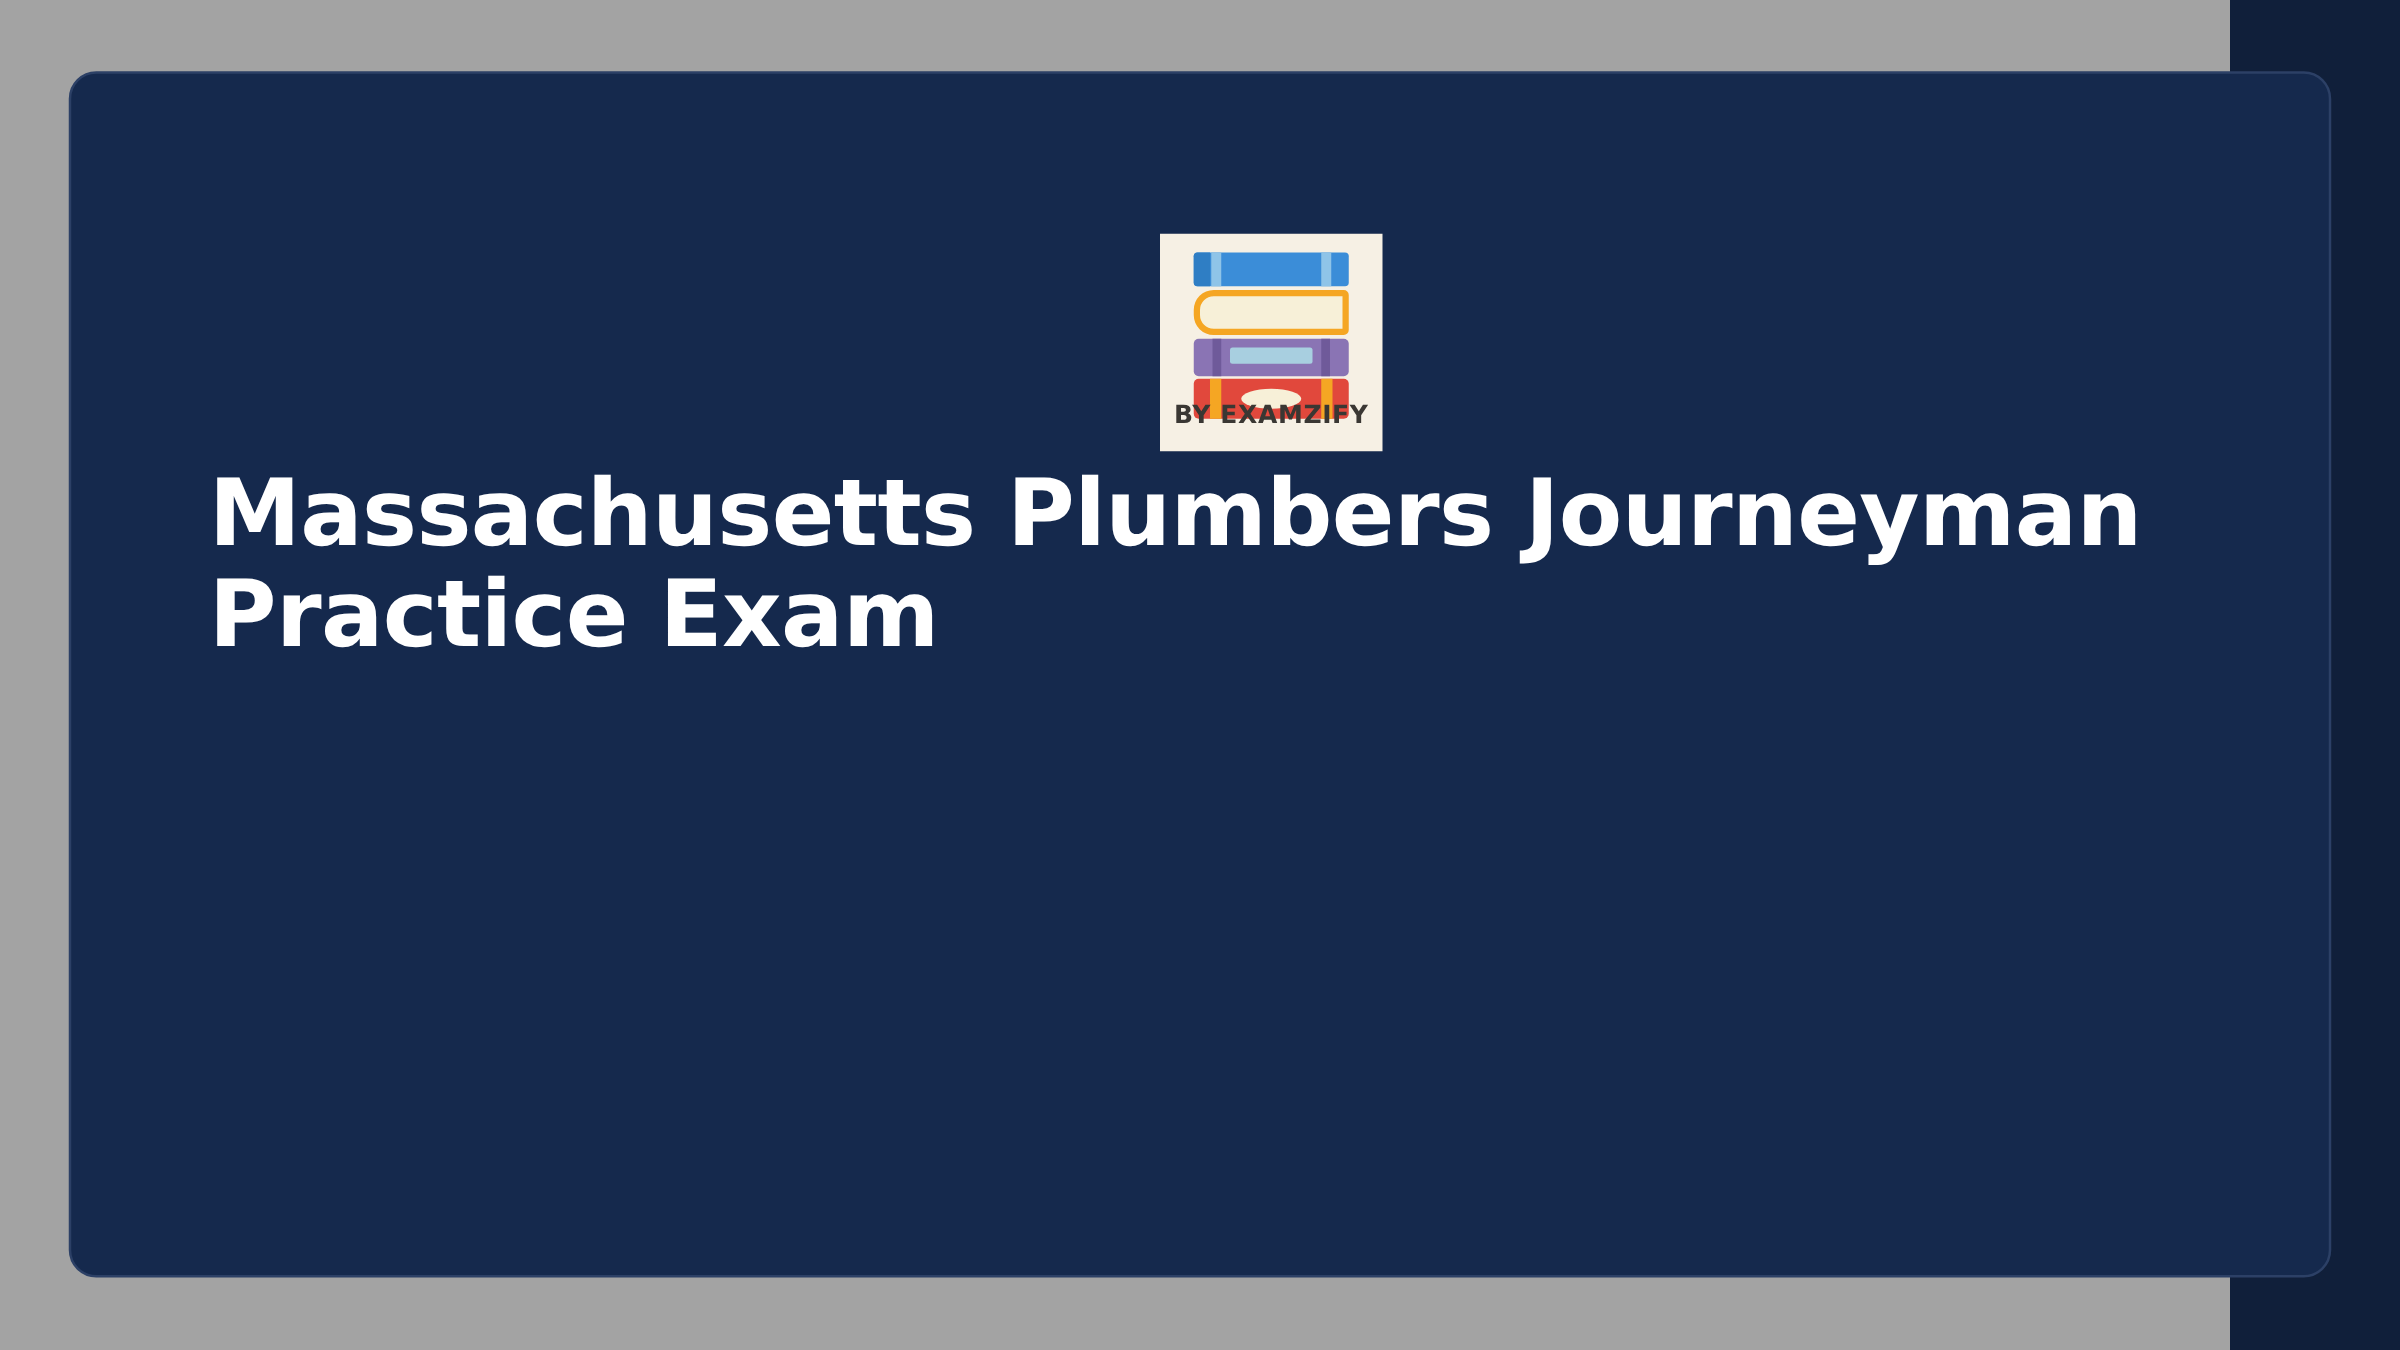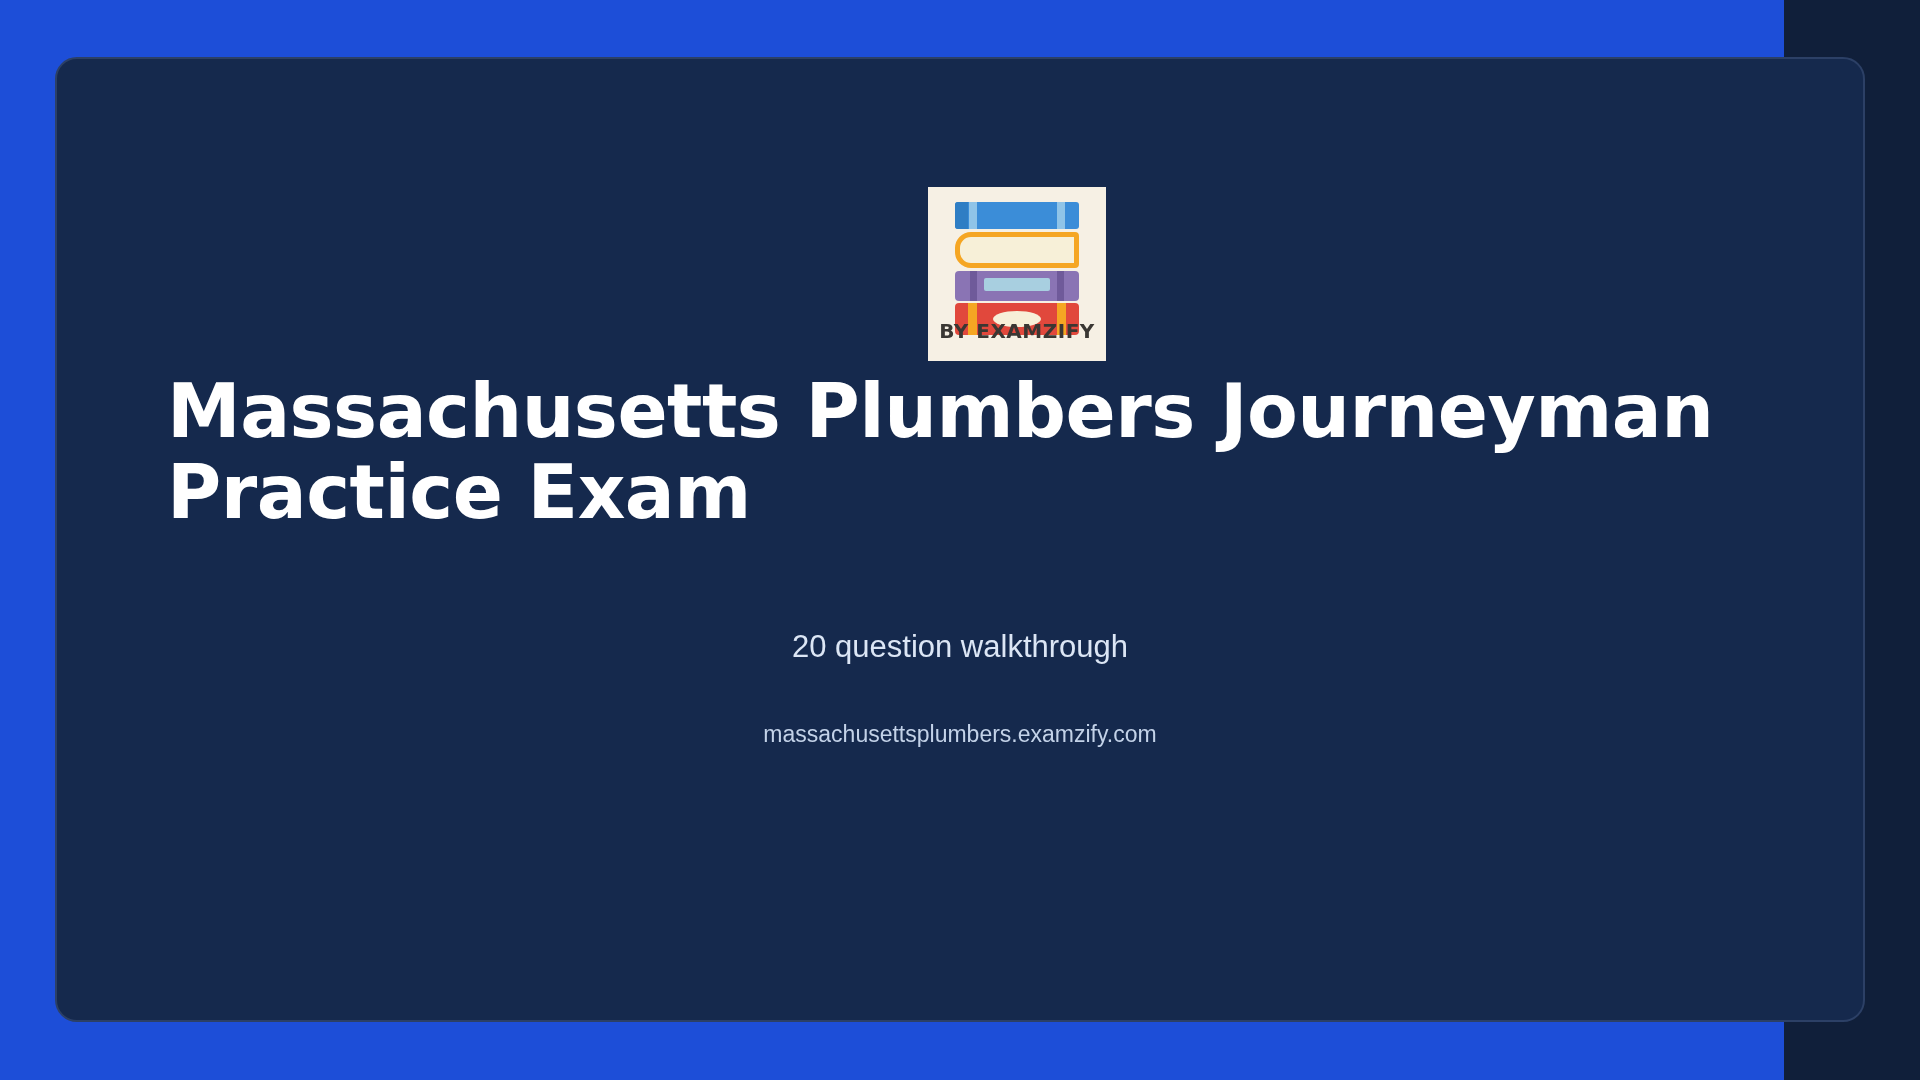--- a/index.html
+++ b/index.html
@@ -11,21 +11,21 @@
     height: 1080px;
     background: #101f3a;
     font-family: "Liberation Sans", sans-serif;
     overflow: hidden;
   }
 
   .slide-root {
     position: relative;
     width: 1784px;
     height: 1080px;
-    background: #1d4ed8;
+    background: #a3a3a3;
   }
 
   .slide-card {
     position: absolute;
     left: 55px;
     top: 57px;
     width: 1810px;
     height: 965px;
     box-sizing: border-box;
     background: #15294d;
@@ -229,18 +229,16 @@
           <span class="oval"></span>
         </div>
 
       </div>
 
       <div class="brand-wordmark">BY EXAMZIFY</div>
     </div>
 
     <h1 class="slide-title">Massachusetts Plumbers Journeyman Practice Exam</h1>
 
-    <div class="slide-subtitle">20 question walkthrough</div>
-
-    <div class="slide-url">massachusettsplumbers.examzify.com</div>
+
 
   </div>
 </div>
 
 </body></html>

